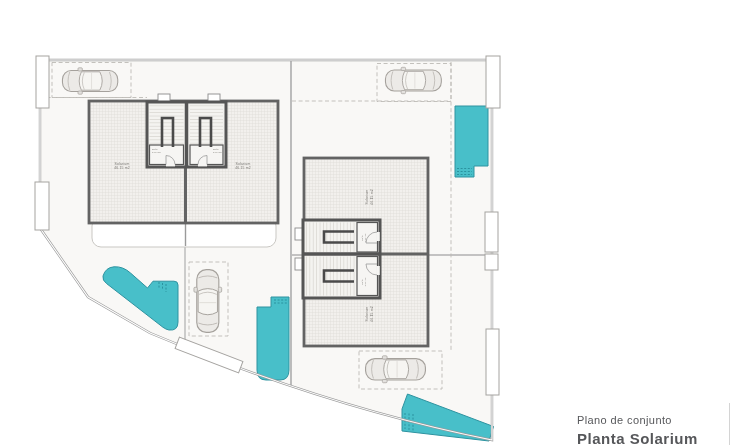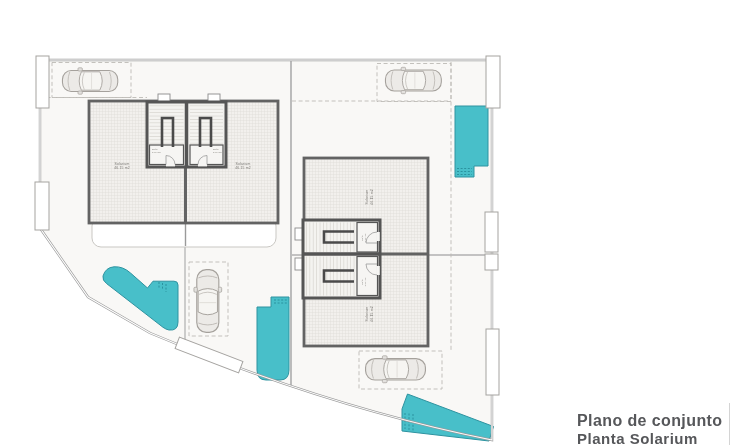--- a/index.html
+++ b/index.html
@@ -2,21 +2,21 @@
 <html><head>
 <meta charset="utf-8">
 <style>
   html,body{margin:0;padding:0;}
   body{
     width:740px;height:445px;overflow:hidden;position:relative;
     background:#ffffff;font-family:"Liberation Sans", sans-serif;
   }
   #plan-svg{position:absolute;left:0;top:0;}
   .titleblock{position:absolute;left:577px;top:413px;color:#56575a;}
-  .titleblock .sub{font-size:16px;letter-spacing:.4px;line-height:15px;font-weight:bold;}
+  .titleblock .sub{font-size:11px;letter-spacing:.4px;line-height:15px;}
   .titleblock .main{font-size:15px;font-weight:bold;letter-spacing:.5px;line-height:17px;margin-top:2px;}
   .tb-divider{position:absolute;left:729px;top:403px;width:1px;height:42px;background:#d4d4d4;}
   svg text{font-family:"Liberation Sans", sans-serif;fill:#787672;}
   .roomlbl{font-size:3.4px;letter-spacing:.2px;}
   .tinylbl{font-size:2.4px;fill:#8a8884;}
 </style>
 </head>
 <body>
 
 <svg id="plan-svg" width="740" height="445" viewBox="0 0 740 445" xmlns="http://www.w3.org/2000/svg">

